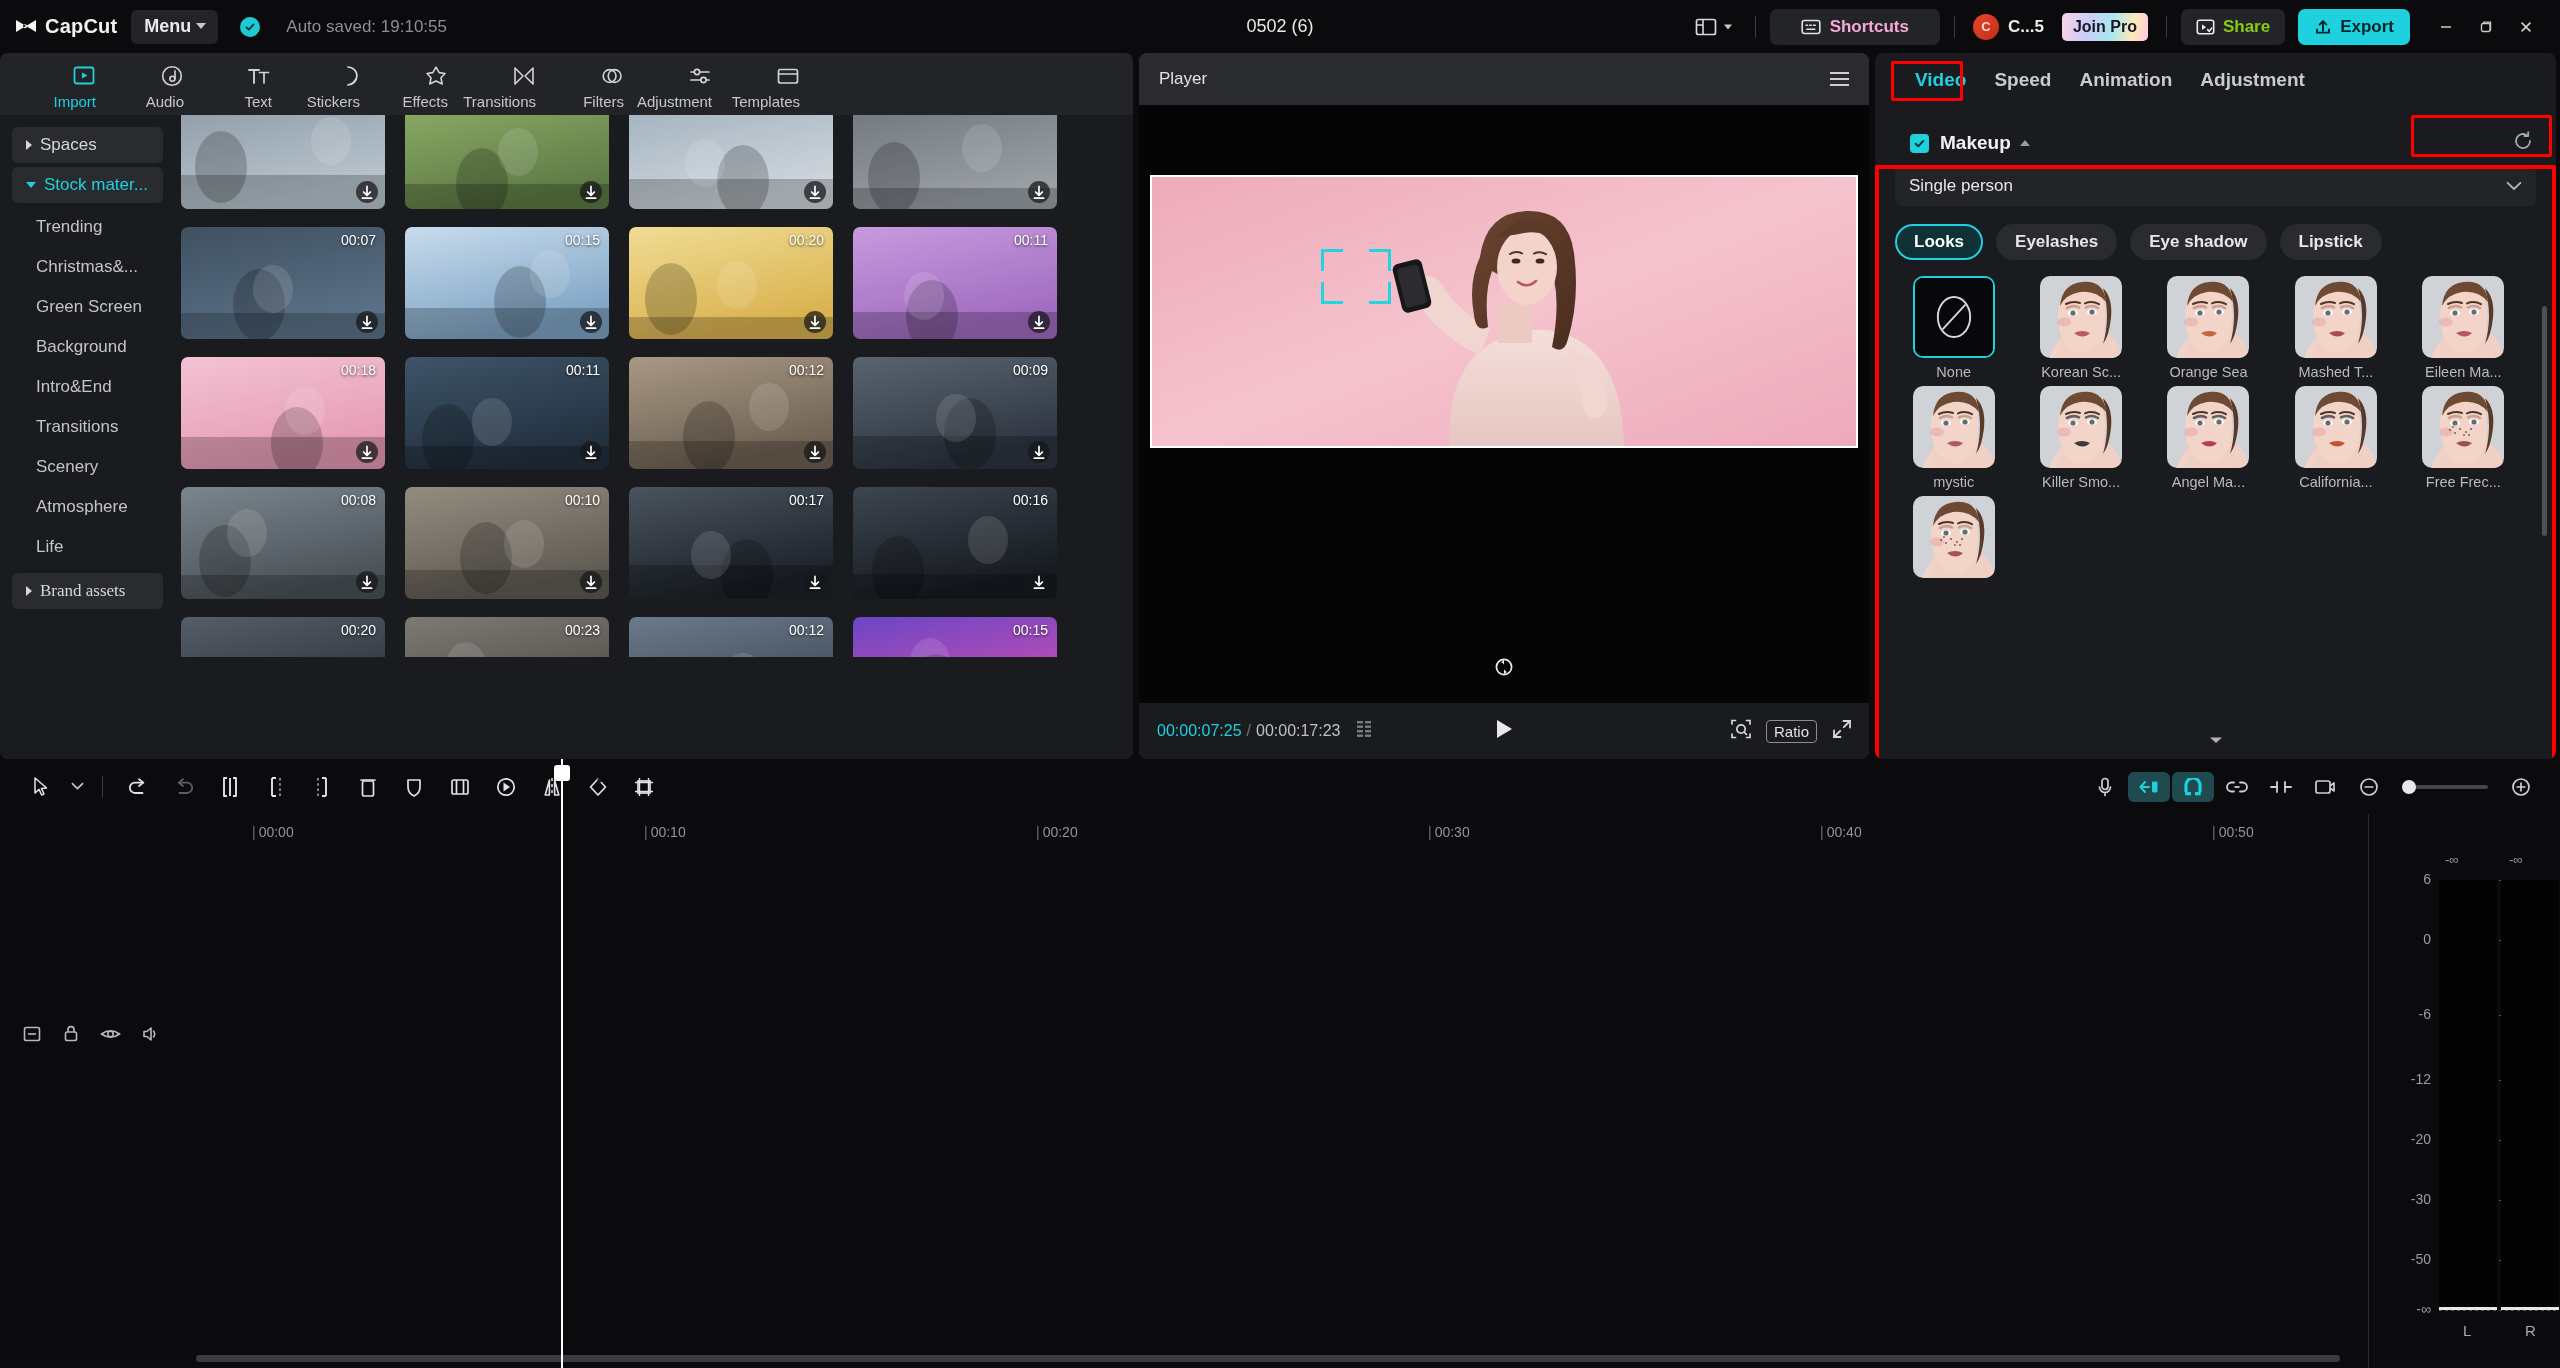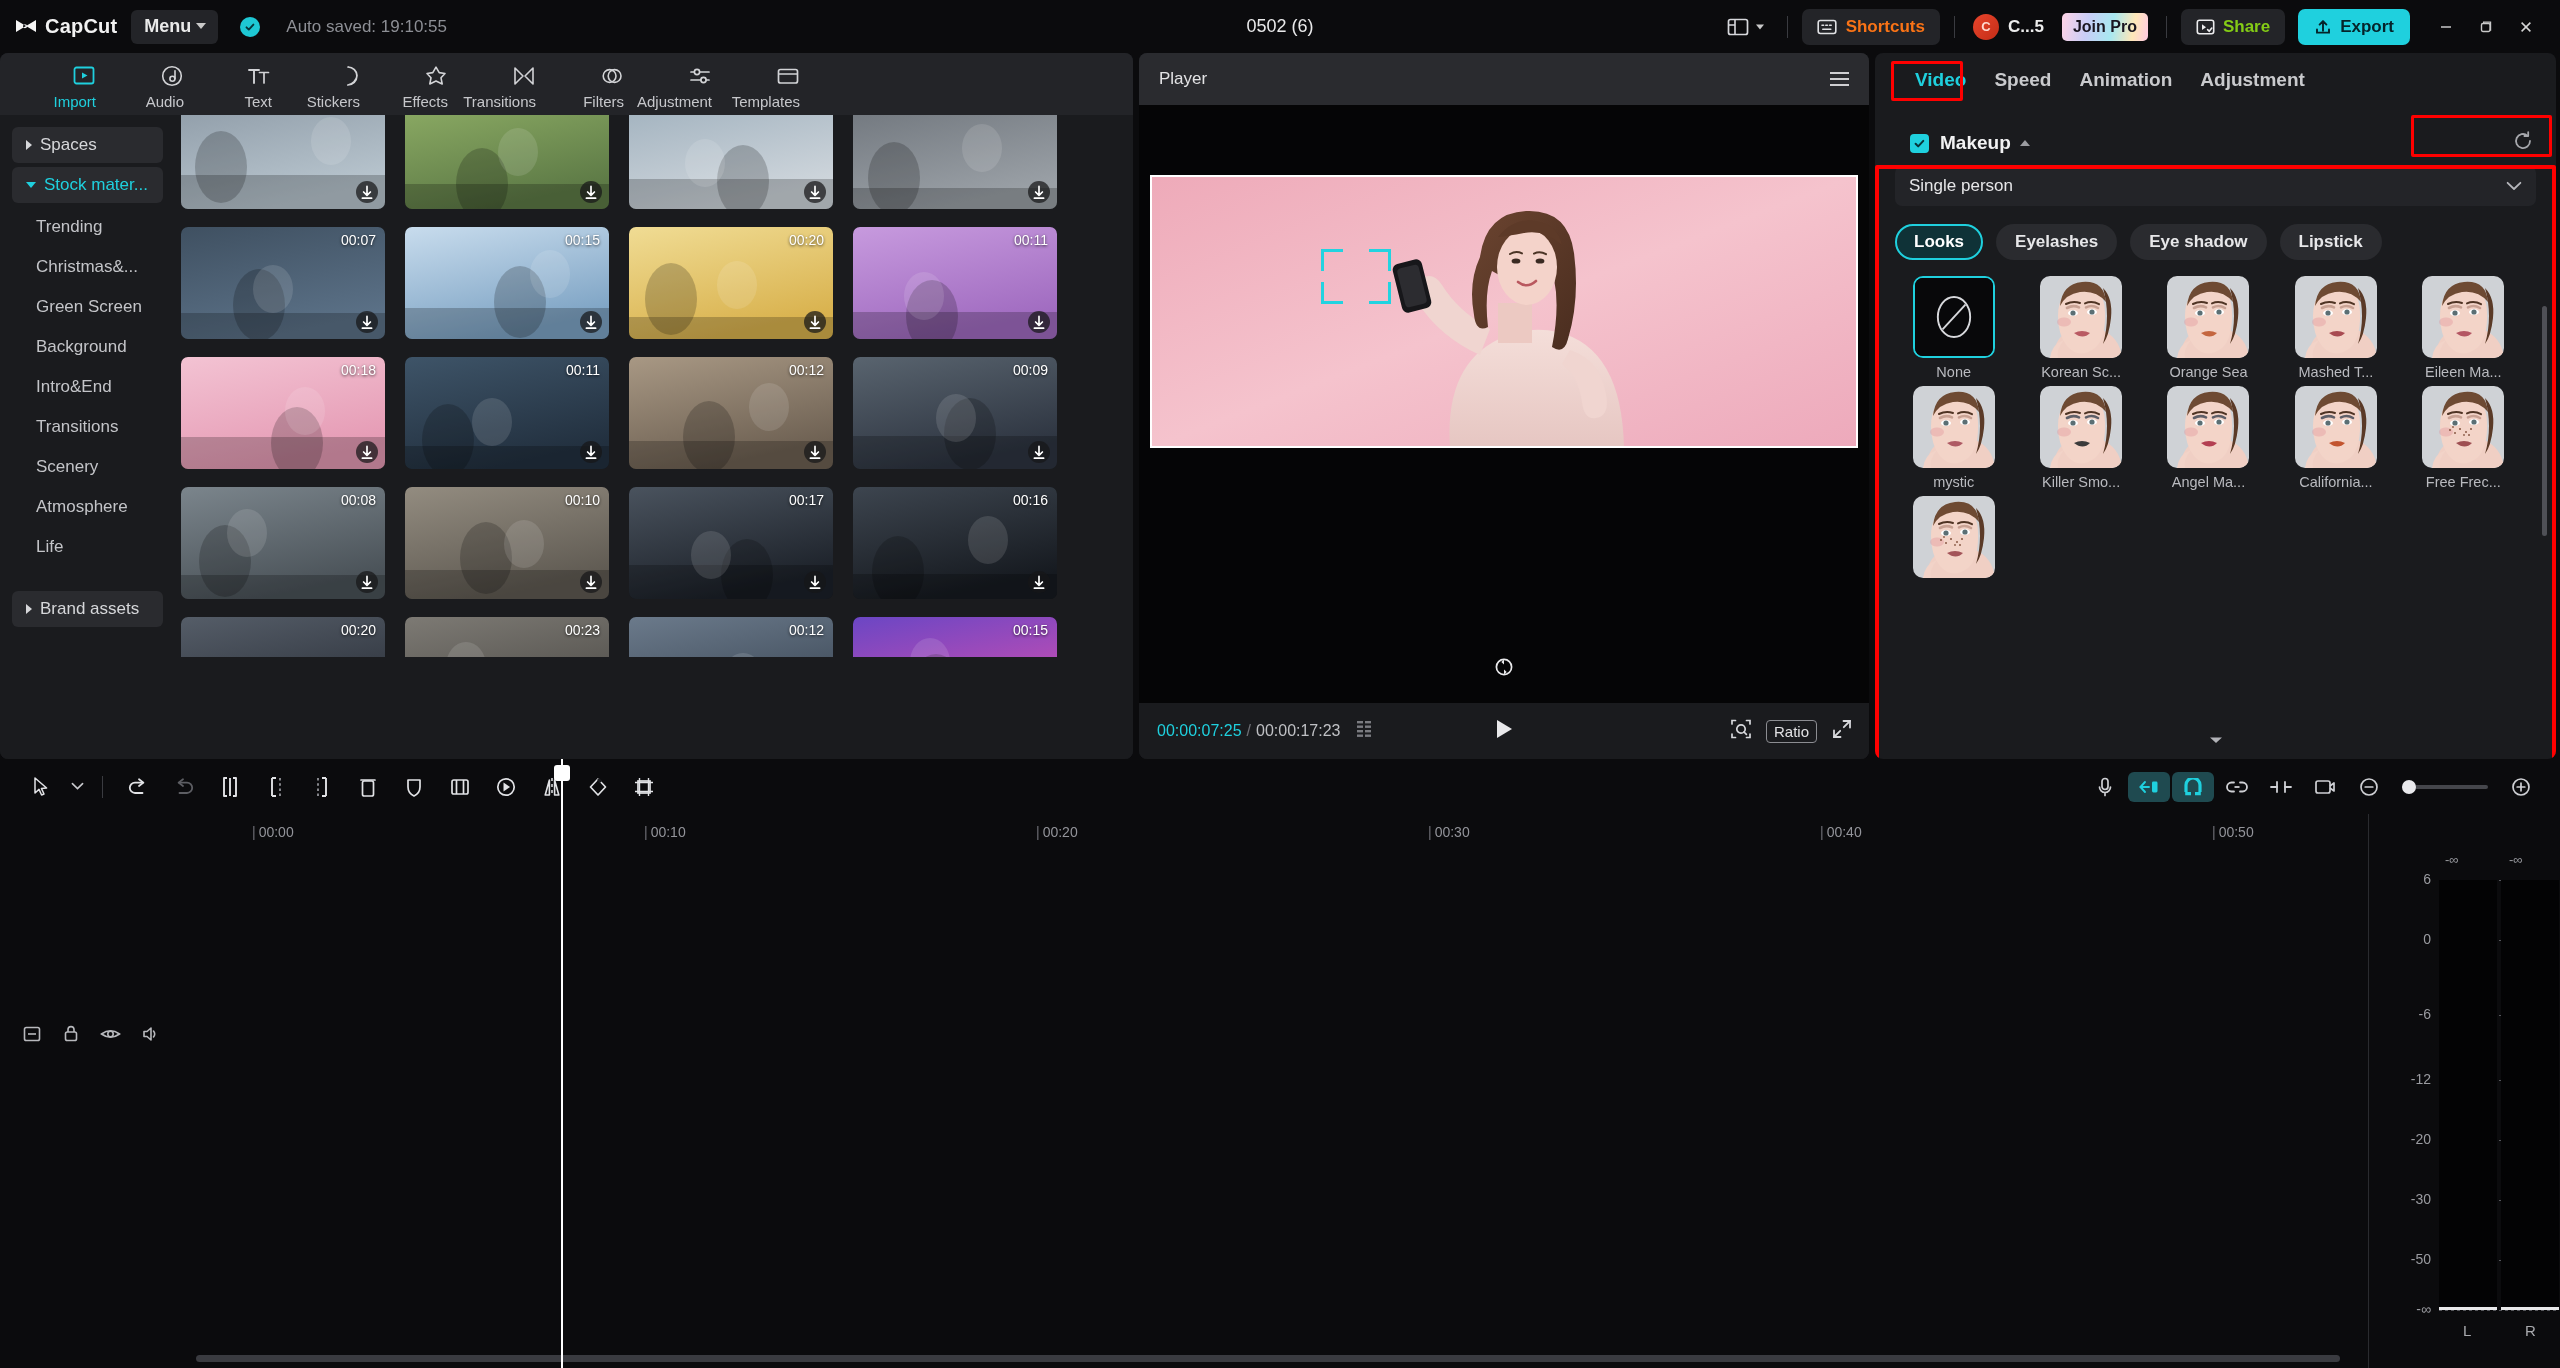--- a/index.html
+++ b/index.html
@@ -38,21 +38,21 @@
   .proj-title {
     position:absolute; left:0; right:0; top:0; height:53px;
     display:flex; align-items:center; justify-content:center;
     font-size:18px; color:#e9e9ea; pointer-events:none; font-weight:400;
   }
   .tb-right { margin-left:auto; display:flex; align-items:center; gap:0; z-index:2; }
   .layout-btn { display:flex;align-items:center;gap:6px; padding:6px 8px; border-radius:5px; }
   .vdiv { width:1px; height:22px; background:#3a3b40; margin:0 14px; }
   .shortcuts-btn {
     display:flex;align-items:center;gap:9px;background:#232428;border-radius:7px;
-    padding:8px 15px; font-size:17px; color:#f97316; font-weight:600;
+    padding:8px 31px; font-size:17px; color:#f9a8d4; font-weight:600;
   }
   .acct { display:flex; align-items:center; gap:9px; padding:0 4px; }
   .avatar-c {
     width:26px;height:26px;border-radius:50%;
     background:linear-gradient(135deg,#e8452c,#c42d17);
     display:flex;align-items:center;justify-content:center;
     font-size:13px;font-weight:700;color:#ffd9d0;
   }
   .acct-name { font-size:17px;color:#ededed;font-weight:600; }
   .joinpro {
@@ -393,21 +393,21 @@
           </div>
           <div class="cat-item">Trending</div>
           <div class="cat-item">Christmas&amp;...</div>
           <div class="cat-item">Green Screen</div>
           <div class="cat-item">Background</div>
           <div class="cat-item">Intro&amp;End</div>
           <div class="cat-item">Transitions</div>
           <div class="cat-item">Scenery</div>
           <div class="cat-item">Atmosphere</div>
           <div class="cat-item">Life</div>
-          <div class="cat-group plain" style="margin-top:24px;">
+          <div class="cat-group plain" style="margin-top:6px;font-family:Liberation Serif, serif;">
             <span class="tri-r"></span>
             <span>Brand assets</span>
           </div>
         </div>
 
         <div class="grid-area">
           <div class="row-clip" style="height:560px; margin-top:-18px;">
             <div class="mgrid" id="media-grid">
                 <div class="mcell">
     <svg class="thumb" viewBox="0 0 204 112" preserveAspectRatio="none">

